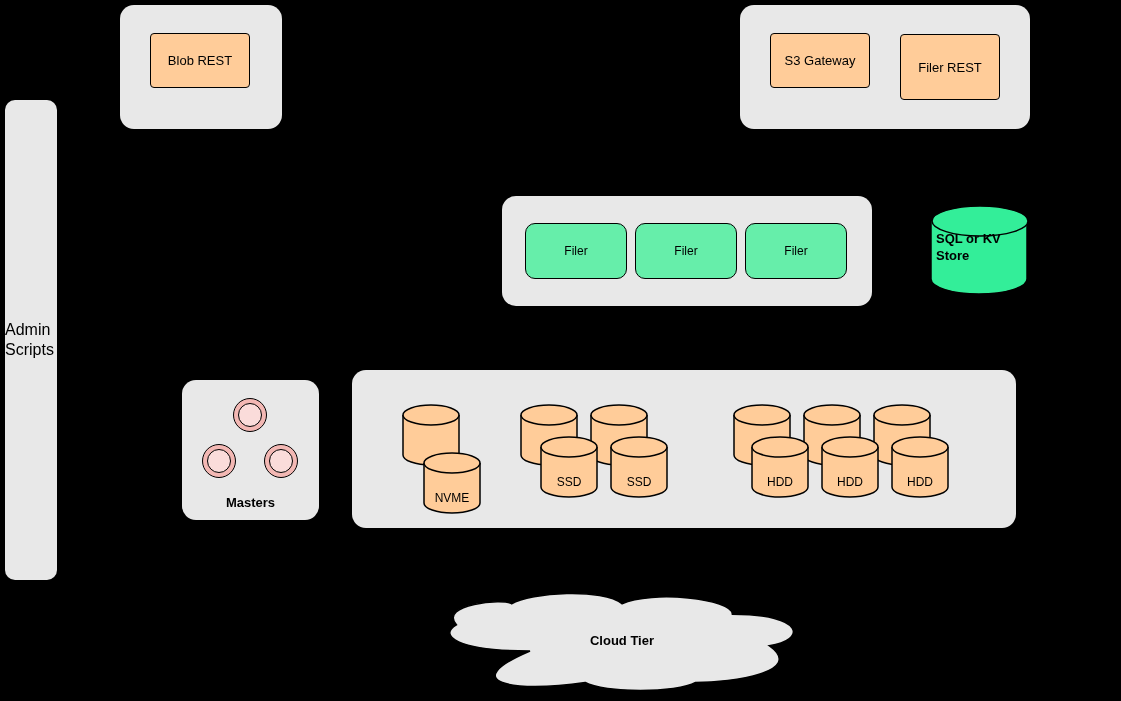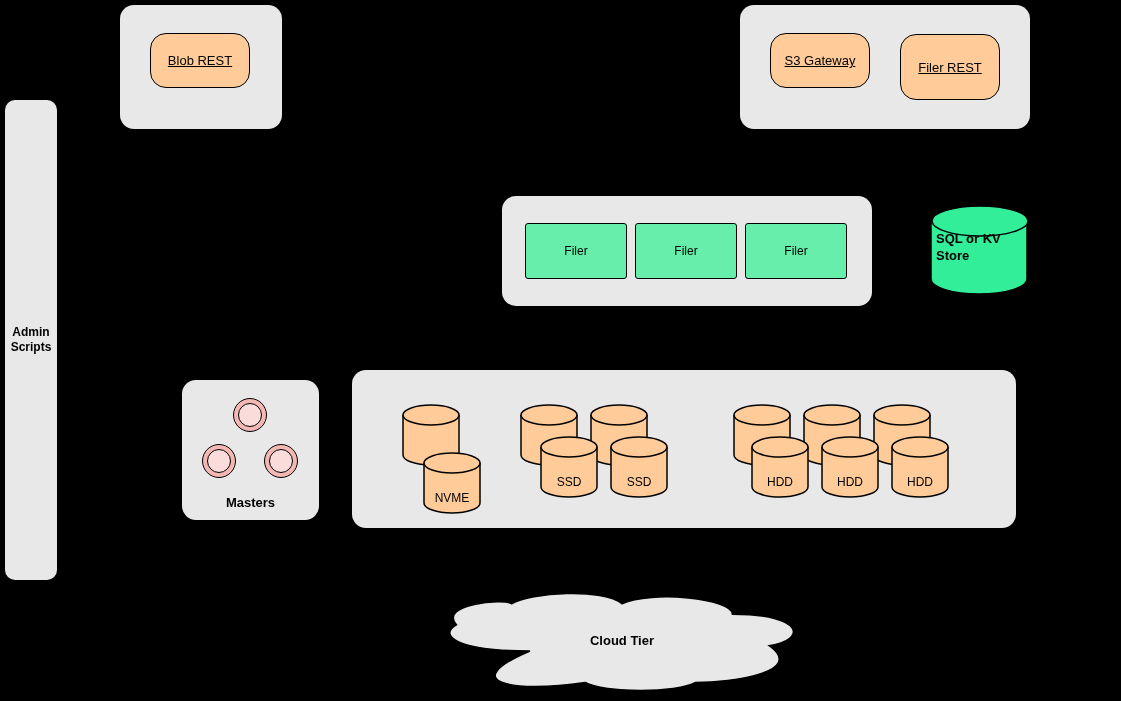--- a/index.html
+++ b/index.html
@@ -10,43 +10,43 @@
     font-family:"Liberation Sans", sans-serif;
     color:#000; overflow:hidden;
   }
   .panel { position:absolute; background:var(--panel,#e8e8e8); border-radius:14px; }
 
   .node {
     position:absolute; display:flex; align-items:center; justify-content:center;
     border:1.5px solid var(--stroke,#000);
     font-size:13px; text-align:center; white-space:nowrap;
   }
-  .node.orange { background:var(--node-orange,#ffcc99); border-radius:16px;text-decoration:underline; }
-  .node.green  { background:var(--node-green,#66eeaa); border-radius:3px; font-size:12px; }
+  .node.orange { background:var(--node-orange,#ffcc99); border-radius:4px; }
+  .node.green  { background:var(--node-green,#66eeaa); border-radius:10px; font-size:12px; }
 
   
   .blob-group { left:120px; top:5px; width:162px; height:124px; }
   .blob-rest  { left:30px;  top:28px; width:100px; height:55px; }
 
   .dc-group { left:290px; top:5px; width:440px; height:124px; }
   .fuse     { left:22px;  top:28px; width:118px; height:55px; }
   .hadoop   { left:162px; top:28px; width:118px; height:55px; }
   .webdav   { left:295px; top:28px; width:120px; height:55px; }
   .dc-caption { position:absolute; bottom:7px; left:0; right:0; text-align:center; font-size:12px; }
 
   .gw-group { left:740px; top:5px; width:290px; height:124px; }
   .s3       { left:30px;  top:28px; width:100px; height:55px; }
   .frest    { left:160px; top:29px; width:100px; height:66px; }
 
   
   .admin-bar {
     left:5px; top:100px; width:52px; height:480px; border-radius:10px;
     display:flex; align-items:center; justify-content:center;
   }
-  .admin-bar span { font-weight:bold; font-size:12px; text-align:center; line-height:1.25; }
+  .admin-bar span { font-weight:normal; font-size:16px; text-align:left; line-height:1.25; }
 
   
   .filer-panel { left:502px; top:196px; width:370px; height:110px; }
   .f1 { left:23px;  top:27px; width:102px; height:56px; }
   .f2 { left:133px; top:27px; width:102px; height:56px; }
   .f3 { left:243px; top:27px; width:102px; height:56px; font-size:14px; }
 
   
   .cyl { position:absolute; }
   .cyl-svg { display:block; }

